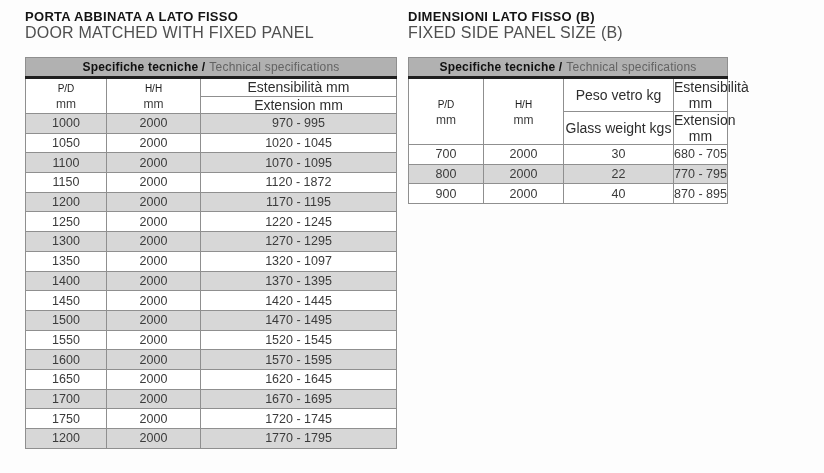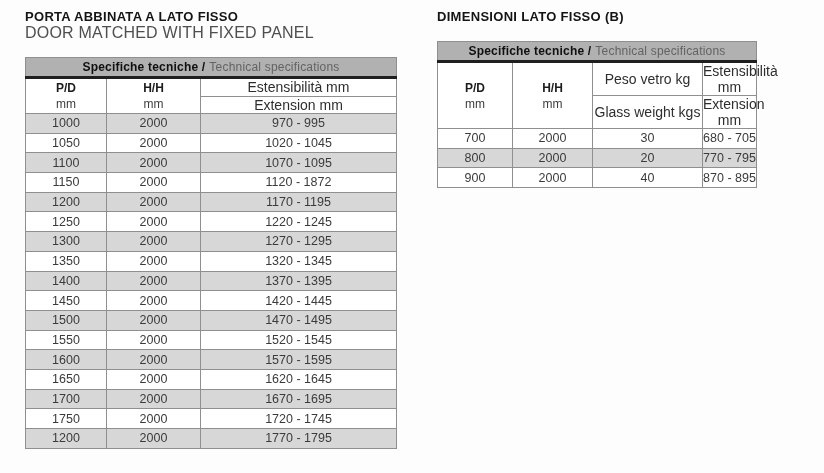--- a/index.html
+++ b/index.html
@@ -9,33 +9,33 @@
     --heavy:#1f1f1f;
   }
   *{box-sizing:border-box;}
   body{margin:0;background:#ffffff;}
   .page{
     position:relative;width:824px;height:473px;background:#fdfdfd;
     font-family:"Liberation Sans",sans-serif;overflow:hidden;
   }
   .section{position:absolute;top:9px;}
   .section.left{left:25px;width:372px;}
-  .section.right{left:437px;width:320px;}
+  .section.right{left:408px;width:320px;}
   .title{font-size:13px;font-weight:bold;color:#141414;letter-spacing:.3px;line-height:15px;}
   .subtitle{font-size:16px;color:#4f4f4f;line-height:14px;margin-top:2px;letter-spacing:.2px;}
   table{border-collapse:collapse;table-layout:fixed;width:100%;margin-top:17px;}
   td{border:1px solid var(--grid);padding:0;text-align:center;vertical-align:middle;}
   .specbar{
     background:var(--bar);height:20px;border-bottom:3px solid var(--heavy);
     font-size:12px;color:#1a1a1a;letter-spacing:.2px;
   }
   .specbar .bold{font-weight:bold;color:#101010;}
   .specbar .light{color:#636363;margin-left:4px;}
   .head-stack{height:36px;background:#fff;}
-  .head-stack .hmain{font-weight:bold;font-size:12px;color:#1c1c1c;line-height:17px;}
+  .head-stack .hmain{font-weight:normal;font-size:10px;color:#1c1c1c;line-height:17px;}
   .head-stack .hsub{font-size:12px;color:#3d3d3d;line-height:15px;}
   .hsplit{height:17px;font-size:14px;color:#2e2e2e;background:#fff;}
   .data-row td{height:19.7px;font-size:12.5px;color:#3b3b3b;background:#fff;}
   .data-row.shaded td{background:var(--stripe);}
 </style>
 </head>
 <body>
 
 <div class="page">
 
@@ -102,21 +102,21 @@
     <td>1220 - 1245</td>
   </tr>
           <tr class="data-row shaded">
     <td>1300</td>
     <td>2000</td>
     <td>1270 - 1295</td>
   </tr>
           <tr class="data-row">
     <td>1350</td>
     <td>2000</td>
-    <td>1320 - 1345</td>
+    <td>1320 - 1097</td>
   </tr>
           <tr class="data-row shaded">
     <td>1400</td>
     <td>2000</td>
     <td>1370 - 1395</td>
   </tr>
           <tr class="data-row">
     <td>1450</td>
     <td>2000</td>
     <td>1420 - 1445</td>
@@ -155,20 +155,21 @@
     <td>1200</td>
     <td>2000</td>
     <td>1770 - 1795</td>
   </tr>
         </tbody>
     </table>
   </div>
 
   <div class="section right">
     <div class="title">DIMENSIONI LATO FISSO (B)</div>
+    <div class="subtitle">FIXED SIDE PANEL SIZE (B)</div>
 
     <table>
       <colgroup>
           <col style="width:75px">
           <col style="width:80px">
           <col style="width:110px">
           <col>
         </colgroup>
       <tbody>
         <tr>
@@ -196,21 +197,21 @@
       <tbody>
           <tr class="data-row">
     <td>700</td>
     <td>2000</td>
     <td>30</td>
     <td>680 - 705</td>
   </tr>
           <tr class="data-row shaded">
     <td>800</td>
     <td>2000</td>
-    <td>20</td>
+    <td>22</td>
     <td>770 - 795</td>
   </tr>
           <tr class="data-row">
     <td>900</td>
     <td>2000</td>
     <td>40</td>
     <td>870 - 895</td>
   </tr>
         </tbody>
     </table>

